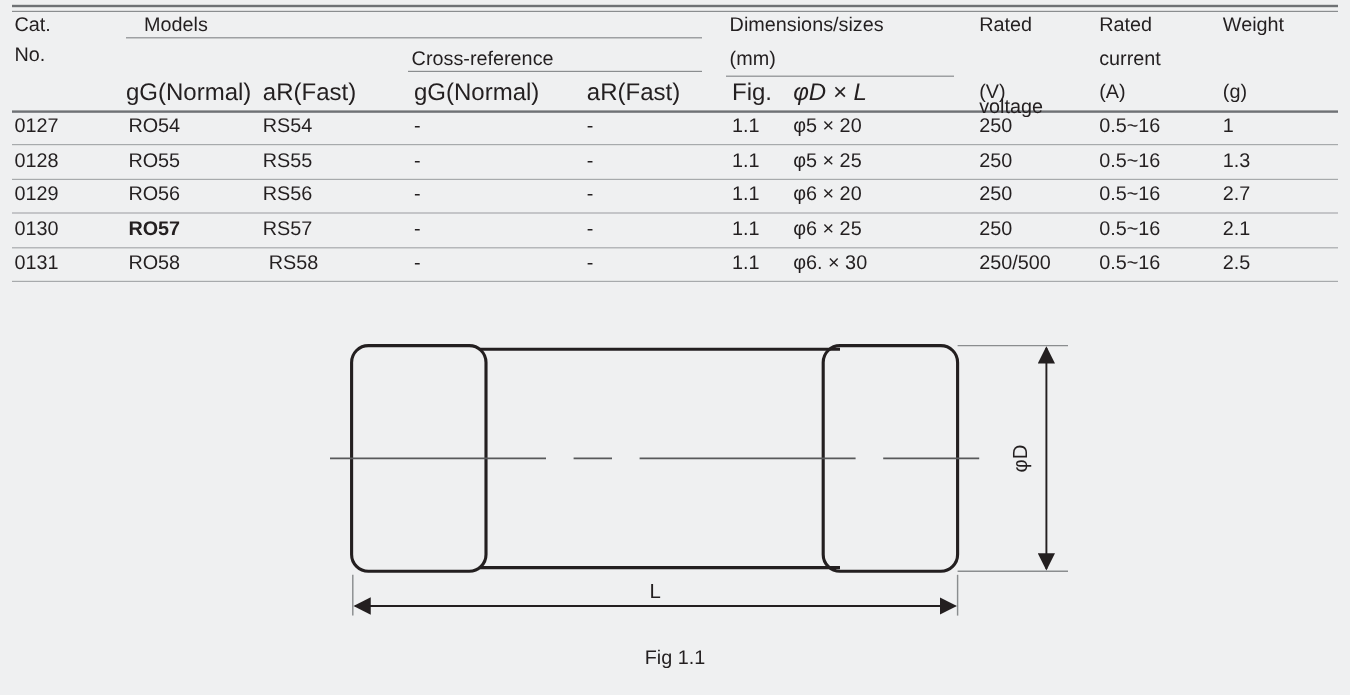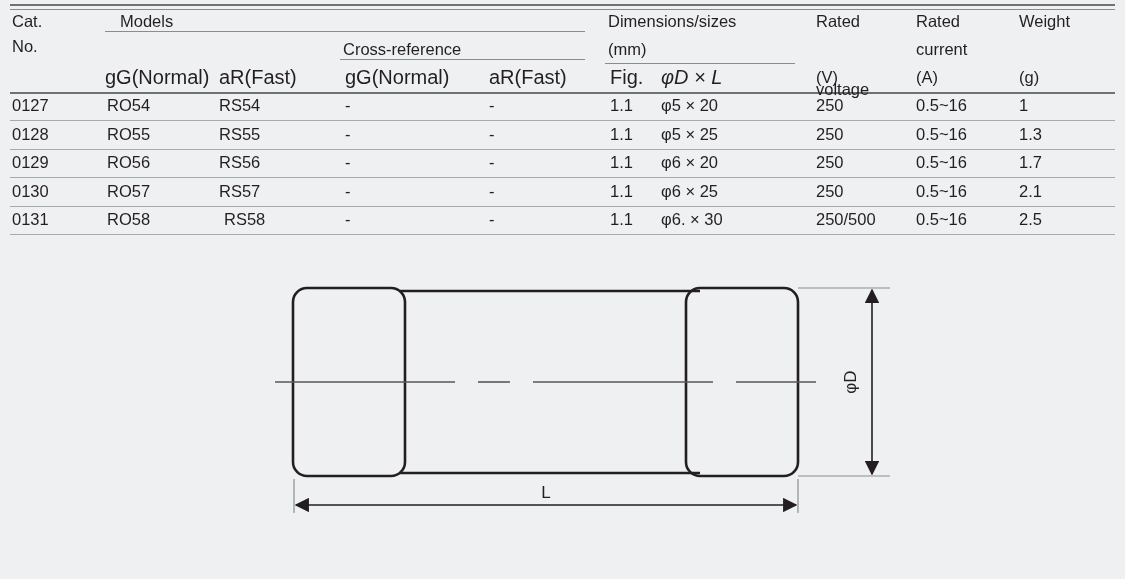--- a/index.html
+++ b/index.html
@@ -125,24 +125,24 @@
       <div class="rule row" style="left: 10px; top: 148.5px; width: 1105px;"></div>
       <div class="cell" style="left: 12px; top: 153px;">0129</div>
       <div class="cell" style="left: 107px; top: 153px;">RO56</div>
       <div class="cell" style="left: 219px; top: 153px;">RS56</div>
       <div class="cell" style="left: 345px; top: 153px;">-</div>
       <div class="cell" style="left: 489px; top: 153px;">-</div>
       <div class="cell" style="left: 610px; top: 153px;">1.1</div>
       <div class="cell" style="left: 661px; top: 153px;">φ6 × 20</div>
       <div class="cell" style="left: 816px; top: 153px;">250</div>
       <div class="cell" style="left: 916px; top: 153px;">0.5~16</div>
-      <div class="cell" style="left: 1019px; top: 153px;">1.7</div>
+      <div class="cell" style="left: 1019px; top: 153px;">2.7</div>
       <div class="rule row" style="left: 10px; top: 177px; width: 1105px;"></div>
       <div class="cell" style="left: 12px; top: 181.5px;">0130</div>
-      <div class="cell" style="left: 107px; top: 181.5px;">RO57</div>
+      <div class="cell" style="left: 107px; top: 181.5px; font-weight: bold;">RO57</div>
       <div class="cell" style="left: 219px; top: 181.5px;">RS57</div>
       <div class="cell" style="left: 345px; top: 181.5px;">-</div>
       <div class="cell" style="left: 489px; top: 181.5px;">-</div>
       <div class="cell" style="left: 610px; top: 181.5px;">1.1</div>
       <div class="cell" style="left: 661px; top: 181.5px;">φ6 × 25</div>
       <div class="cell" style="left: 816px; top: 181.5px;">250</div>
       <div class="cell" style="left: 916px; top: 181.5px;">0.5~16</div>
       <div class="cell" style="left: 1019px; top: 181.5px;">2.1</div>
       <div class="rule row" style="left: 10px; top: 205.5px; width: 1105px;"></div>
       <div class="cell" style="left: 12px; top: 210px;">0131</div>
@@ -196,13 +196,14 @@
     <g>
       <path d="M 294 224 L 294 258" stroke="#8a8d8f" stroke-width="1.2" fill="none"></path>
       <path d="M 798 224 L 798 258" stroke="#8a8d8f" stroke-width="1.2" fill="none"></path>
     </g>
 
     <line x1="296" y1="250" x2="796" y2="250" stroke="#231f20" stroke-width="1.6" marker-start="url(#arrHead)" marker-end="url(#arrHead)"></line>
 
     <text x="546" y="243" text-anchor="middle" font-family="Liberation Sans, sans-serif" font-size="17" fill="#231f20">L</text>
   </svg>
 
+  <div class="fig-caption">Fig 1.1</div>
 </div>
 
 </body></html>

